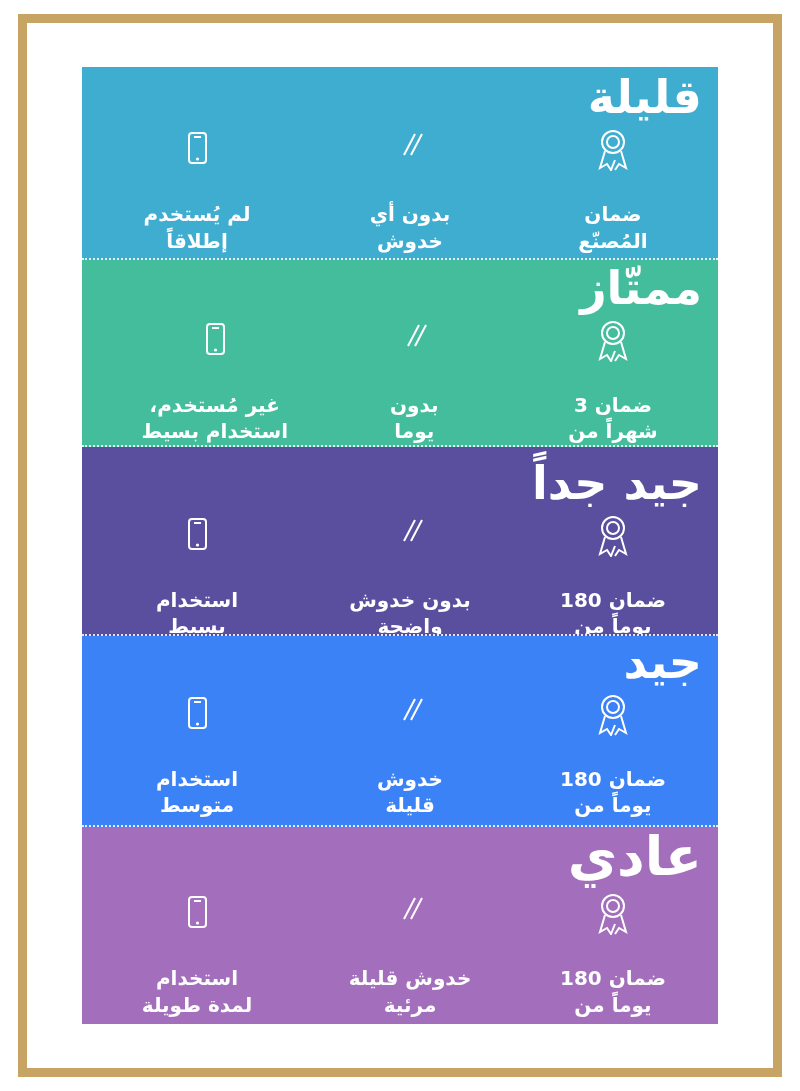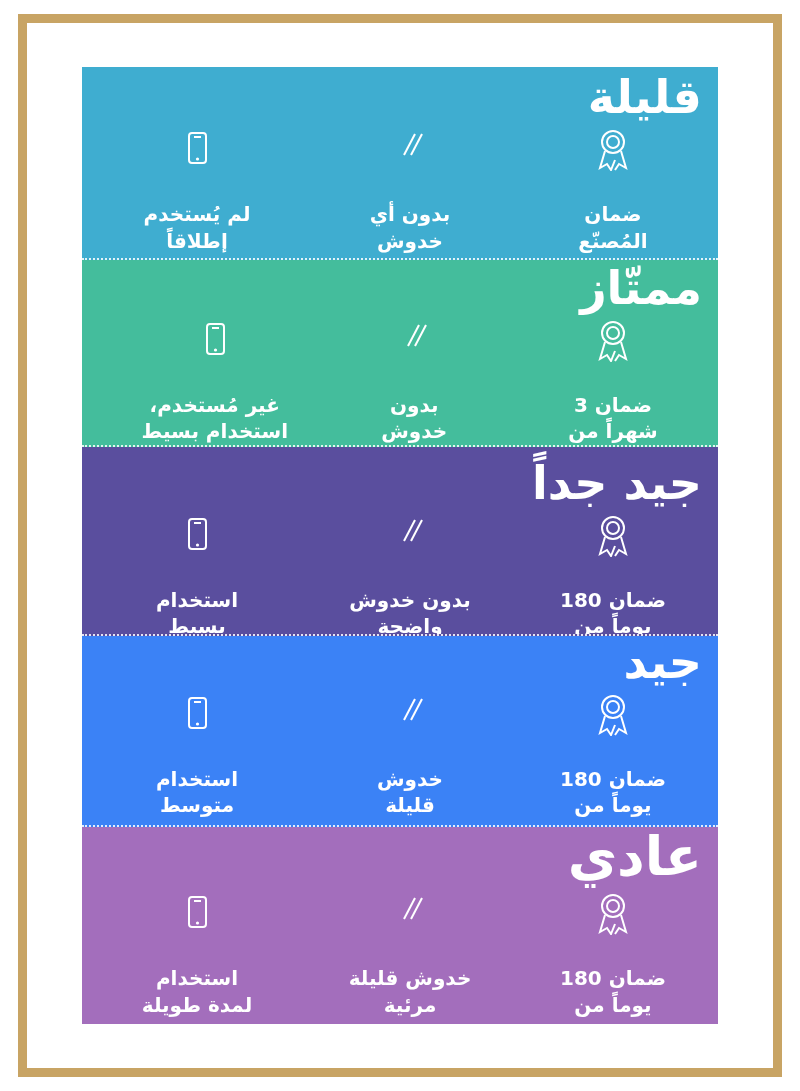--- a/index.html
+++ b/index.html
@@ -190,21 +190,21 @@
 شهراً من</div>
           </div>
           <div class="col col-scratch">
             <span class="icon">
               <svg width="40" height="44" viewBox="0 0 40 44" fill="none" stroke="#ffffff" stroke-width="2">
                 <line x1="14" y1="28" x2="25" y2="7"></line>
                 <line x1="21" y1="28" x2="32" y2="7"></line>
               </svg>
             </span>
             <div class="col-text">بدون
-خدوش</div>
+يوما</div>
           </div>
           <div class="col col-phone">
             <span class="icon">
               <svg width="34" height="44" viewBox="0 0 34 44" fill="none" stroke="#ffffff" stroke-width="2">
                 <rect x="9" y="6" width="17" height="30" rx="3"></rect>
                 <line x1="14" y1="10" x2="21" y2="10"></line>
                 <circle cx="17.5" cy="32" r="1.6" fill="#ffffff" stroke="none"></circle>
               </svg>
             </span>
             <div class="col-text">غير مُستخدم،

